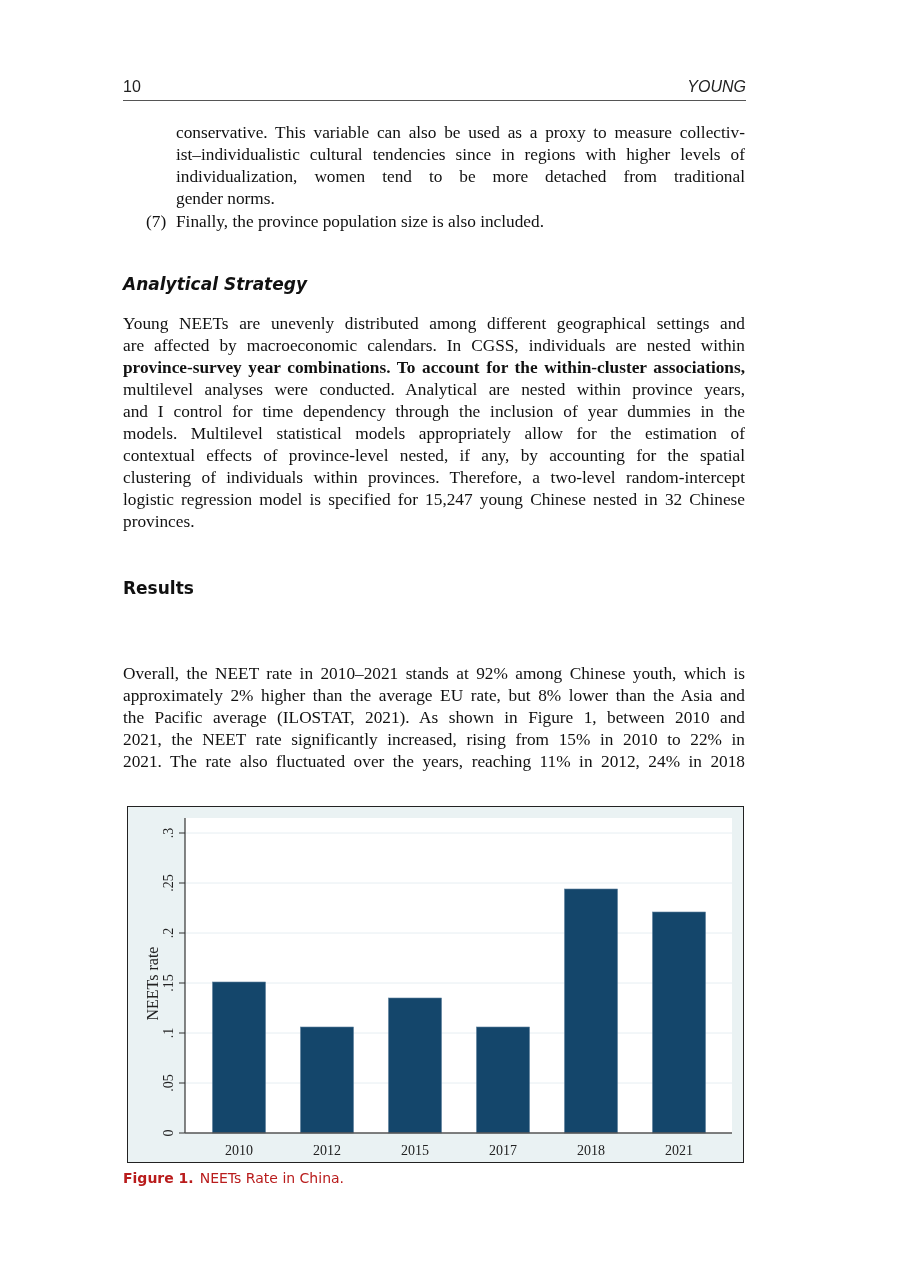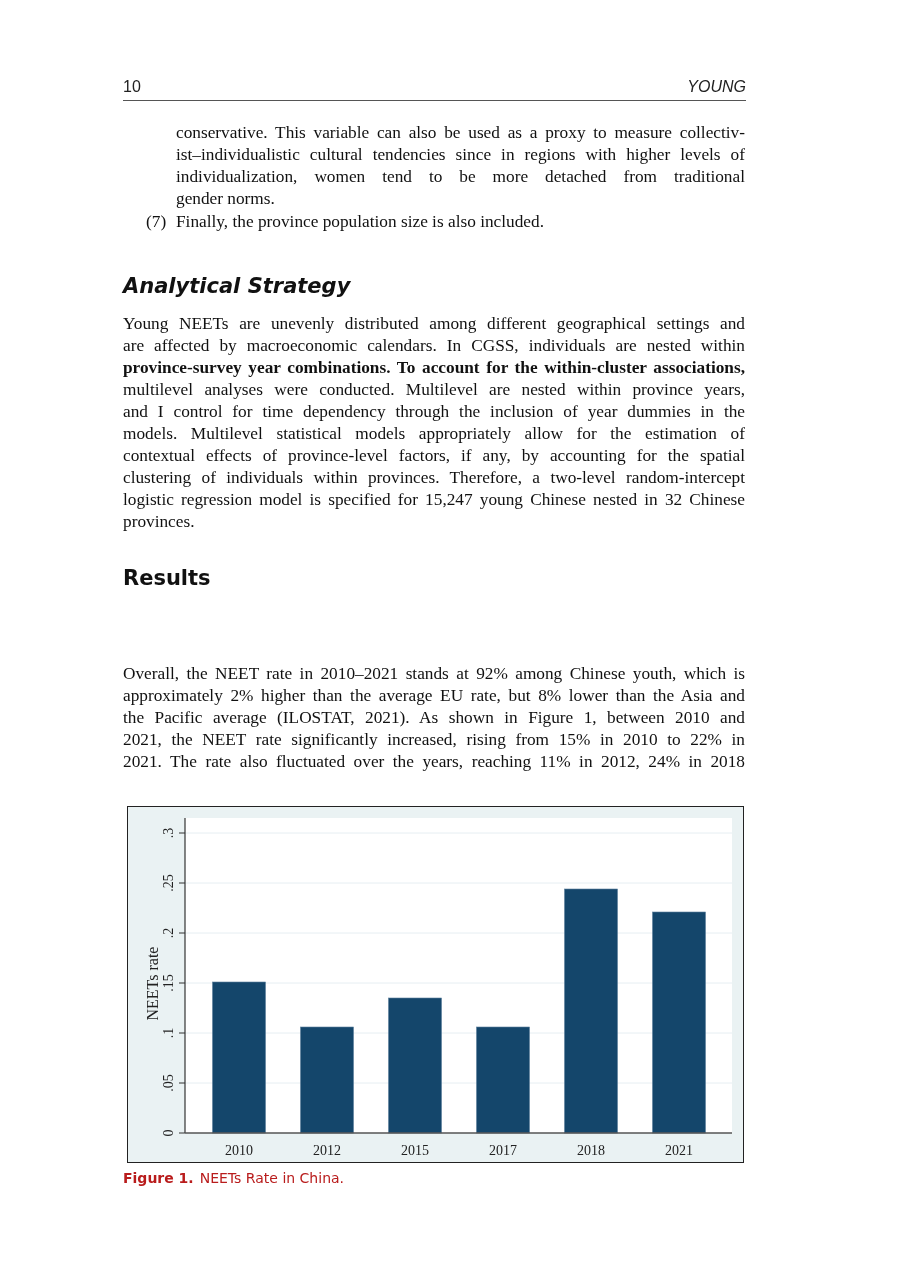--- a/index.html
+++ b/index.html
@@ -8,21 +8,21 @@
   .running-head {
     position: absolute; left: 123px; top: 78px; width: 623px; height: 22px;
     border-bottom: 1.5px solid #555;
     font-family: "Liberation Sans", sans-serif; font-size: 16px; color: #222;
   }
   .running-head .pnum { position: absolute; left: 0; top: 0; }
   .running-head .rtitle { position: absolute; right: 0; top: 0; font-style: italic; }
   .serif { font-family: "Liberation Serif", serif; font-size: 17.3px; color: #111; line-height: 21.5px; }
   .line { position: absolute; white-space: nowrap; }
   .jline { position: absolute; text-align: justify; text-align-last: justify; white-space: normal; }
-  .h2 { position: absolute; font-family: "DejaVu Sans", sans-serif; font-weight: bold; font-size: 21px; color: #111; }
+  .h2 { position: absolute; font-family: "DejaVu Sans", sans-serif; font-weight: bold; font-size: 17px; color: #111; }
   .h2i { font-style: italic; }
   .chart-frame {
     position: absolute; left: 127px; top: 806px; width: 617px; height: 357px;
     border: 1.5px solid #222; background: #eaf2f3; box-sizing: border-box;
   }
   .caption { position: absolute; left: 123px; top: 1170px; font-family: "DejaVu Sans", sans-serif; font-size: 14px; color: #b91c1c; }
   .caption b { font-weight: bold; margin-right: 6px; }
 </style>
 </head>
 <body>
@@ -41,30 +41,30 @@
     <div class="line" style="left:176px; top:188px;">gender norms.</div>
     <div class="line" style="left:146px; top:211px;">(7)</div>
     <div class="line" style="left:176px; top:211px;">Finally, the province population size is also included.</div>
   </div>
 
   <div class="h2 h2i" style="left:123px; top:274px;">Analytical Strategy</div>
   <div class="serif">
     <div class="jline" style="left:123px; top:313px; width:622px;">Young NEETs are unevenly distributed among different geographical settings and</div>
     <div class="jline" style="left:123px; top:335px; width:622px;">are affected by macroeconomic calendars. In CGSS, individuals are nested within</div>
     <div class="jline" style="left:123px; top:357px; width:622px;font-weight:bold;">province-survey year combinations. To account for the within-cluster associations,</div>
-    <div class="jline" style="left:123px; top:379px; width:622px;">multilevel analyses were conducted. Multilevel are nested within province years,</div>
+    <div class="jline" style="left:123px; top:379px; width:622px;">multilevel analyses were conducted. Analytical are nested within province years,</div>
     <div class="jline" style="left:123px; top:401px; width:622px;">and I control for time dependency through the inclusion of year dummies in the</div>
     <div class="jline" style="left:123px; top:423px; width:622px;">models. Multilevel statistical models appropriately allow for the estimation of</div>
-    <div class="jline" style="left:123px; top:445px; width:622px;">contextual effects of province-level factors, if any, by accounting for the spatial</div>
+    <div class="jline" style="left:123px; top:445px; width:622px;">contextual effects of province-level nested, if any, by accounting for the spatial</div>
     <div class="jline" style="left:123px; top:467px; width:622px;">clustering of individuals within provinces. Therefore, a two-level random-intercept</div>
     <div class="jline" style="left:123px; top:489px; width:622px;">logistic regression model is specified for 15,247 young Chinese nested in 32 Chinese</div>
     <div class="line" style="left:123px; top:511px;">provinces.</div>
   </div>
 
-  <div class="h2" style="left:123px; top:566px;">Results</div>
+  <div class="h2" style="left:123px; top:578px;">Results</div>
   <div class="serif">
     <div class="jline" style="left:123px; top:663px; width:622px;">Overall, the NEET rate in 2010–2021 stands at 92% among Chinese youth, which is</div>
     <div class="jline" style="left:123px; top:685px; width:622px;">approximately 2% higher than the average EU rate, but 8% lower than the Asia and</div>
     <div class="jline" style="left:123px; top:707px; width:622px;">the Pacific average (ILOSTAT, 2021). As shown in Figure 1, between 2010 and</div>
     <div class="jline" style="left:123px; top:729px; width:622px;">2021, the NEET rate significantly increased, rising from 15% in 2010 to 22% in</div>
     <div class="jline" style="left:123px; top:751px; width:622px;">2021. The rate also fluctuated over the years, reaching 11% in 2012, 24% in 2018</div>
   </div>
 
   <div class="chart-frame">
     <svg id="chart" width="614" height="354" xmlns="http://www.w3.org/2000/svg">

